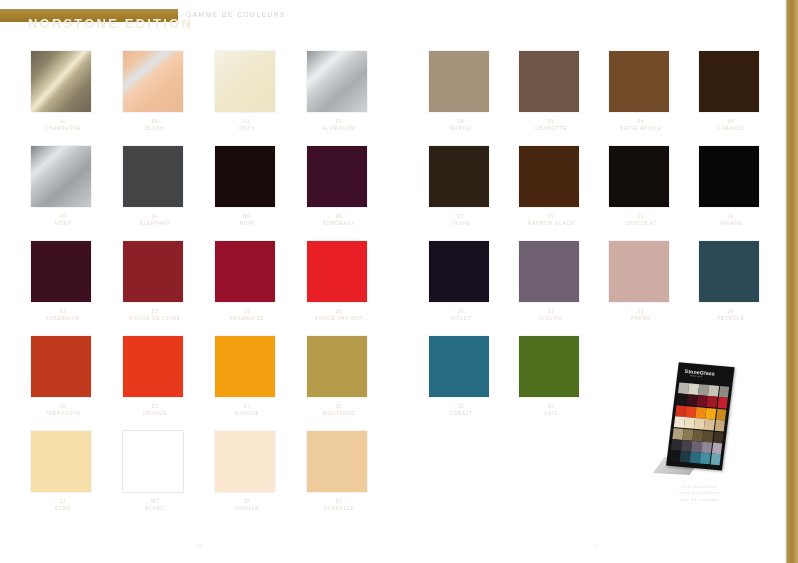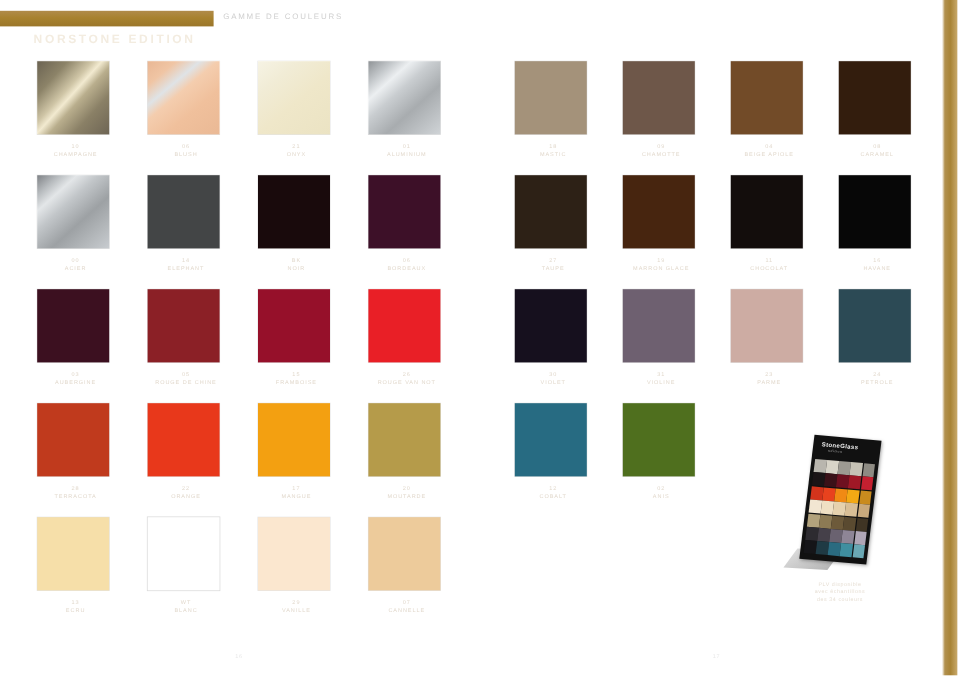--- a/index.html
+++ b/index.html
@@ -22,22 +22,22 @@
     position: absolute;
     left: 0;
     top: 9px;
     width: 178px;
     height: 13px;
     background: linear-gradient(180deg, #b08b4a 0%, #a8822f 45%, #9a762a 100%);
   }
   #brand-title {
     position: absolute;
     left: 28px;
-    top: 28px;
-    font-size: 10px;
+    top: 16px;
+    font-size: 13px;
     letter-spacing: 2.2px;
     color: #f3ece0;
     font-weight: bold;
     white-space: nowrap;
   }
   #header-subtitle {
     position: absolute;
     left: 186px;
     top: 11px;
     font-size: 6.6px;

